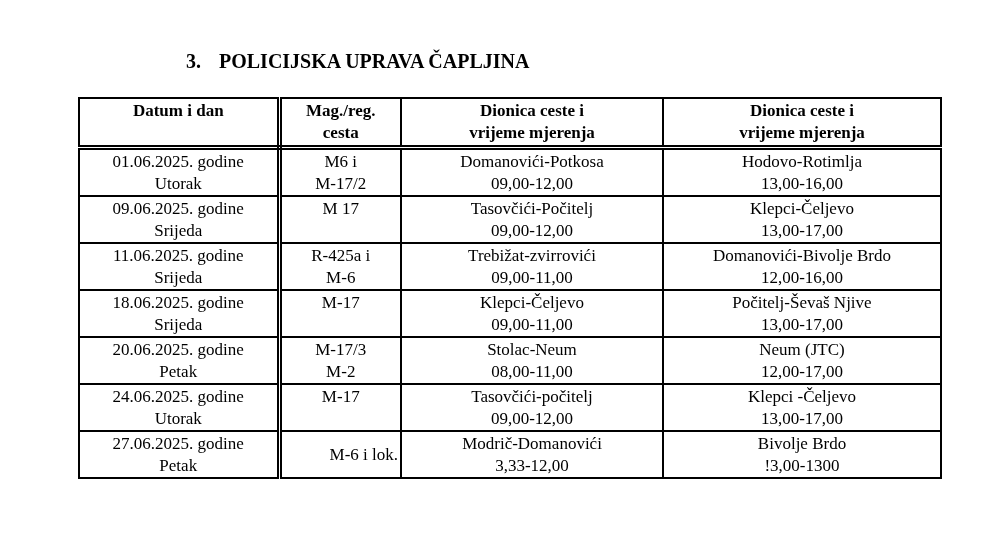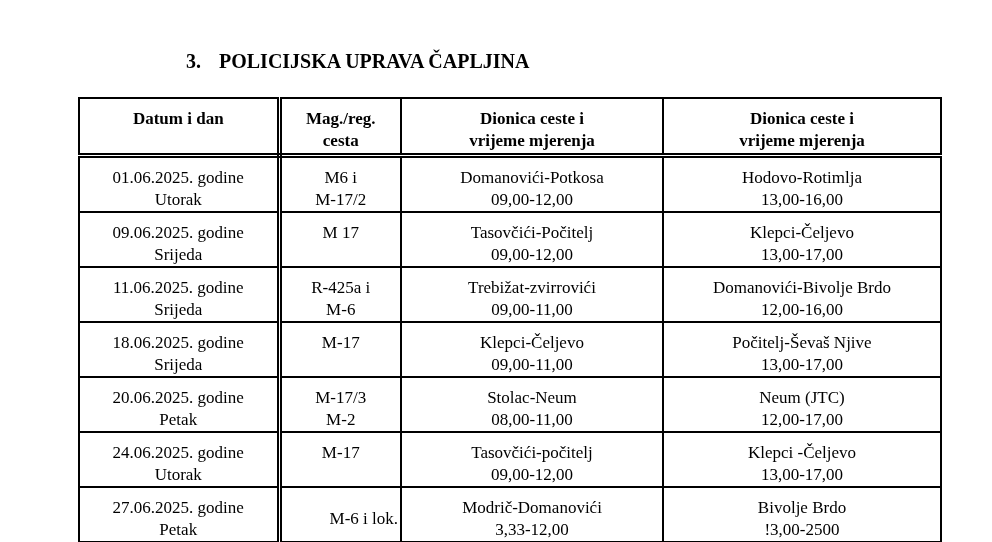--- a/index.html
+++ b/index.html
@@ -36,21 +36,21 @@
     width: 862px;
     border-collapse: collapse;
     table-layout: fixed;
   }
   .schedule col.c1 { width: 200px; }
   .schedule col.c2 { width: 122px; }
   .schedule col.c3 { width: 262px; }
   .schedule col.c4 { width: 278px; }
   .schedule th, .schedule td {
     border: 2px solid #000000;
-    padding: 9px 2px 0 2px;
+    padding: 1px 2px 0 2px;
     text-align: center;
     vertical-align: top;
     font-size: 17px;
     line-height: 22px;
     white-space: pre-line;
     overflow: hidden;
   }
   .schedule th {
     font-weight: bold;
     height: 45px;
@@ -153,18 +153,18 @@
         <td>Klepci -Čeljevo
 13,00-17,00</td>
       </tr>
       <tr>
         <td class="sep">27.06.2025. godine
 Petak</td>
         <td class="v-center">M-6 i lok.</td>
         <td>Modrič-Domanovići
 3,33-12,00</td>
         <td>Bivolje Brdo
-!3,00-2500</td>
+!3,00-1300</td>
       </tr>
     </tbody>
   </table>
 
 </div>
 
 </body></html>

